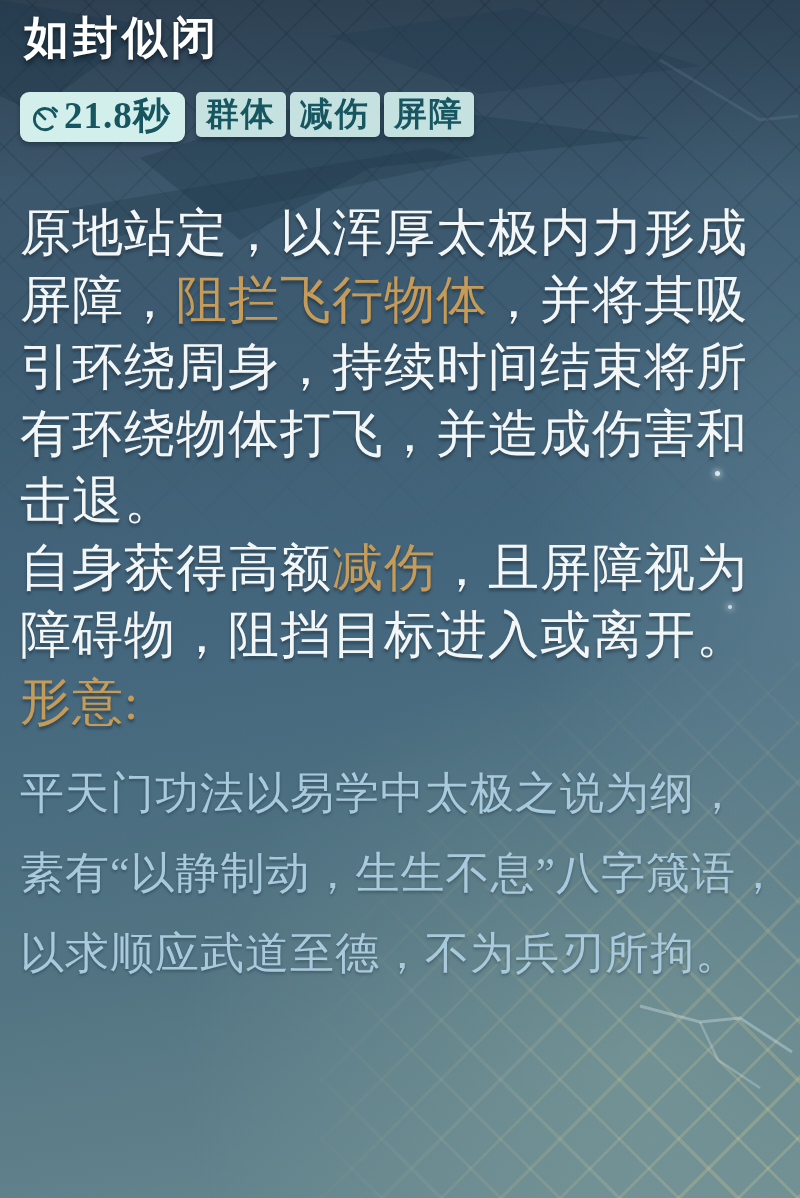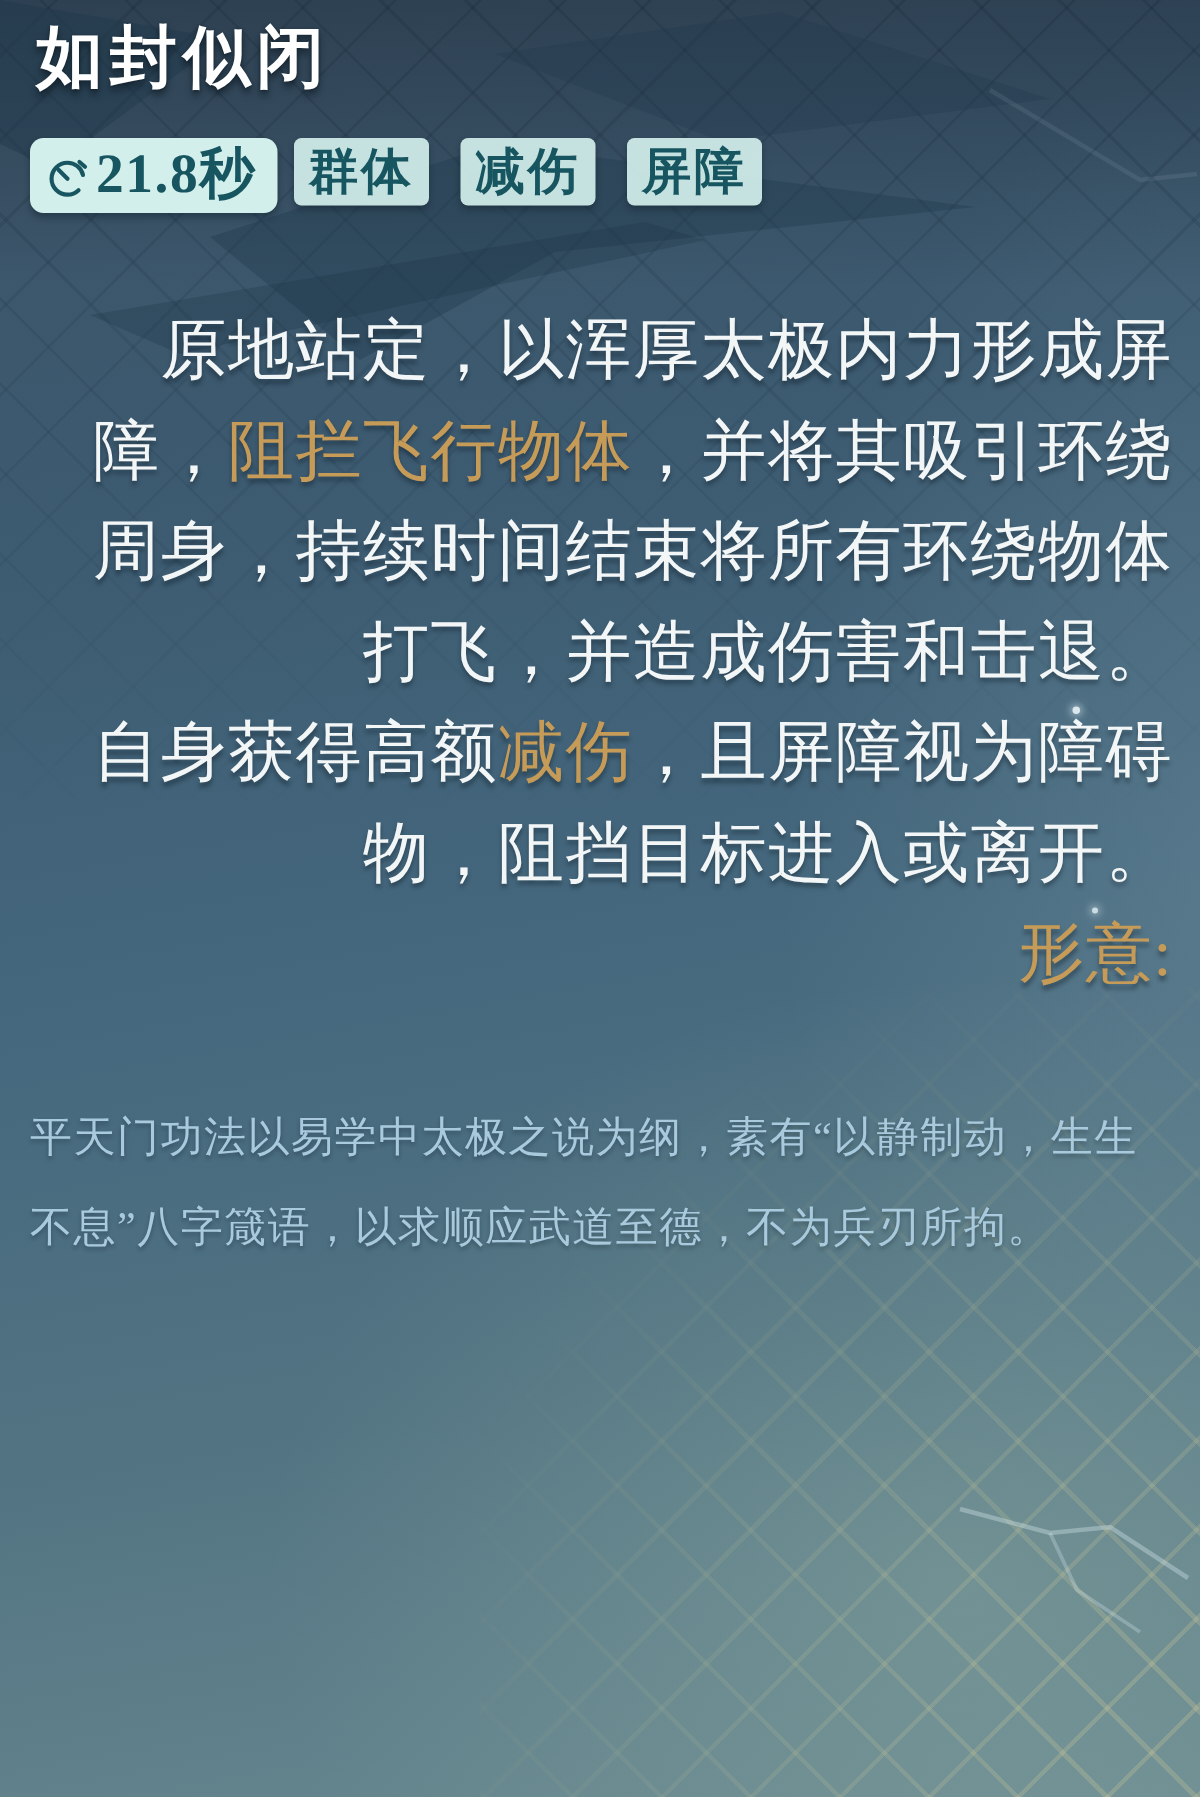--- a/index.html
+++ b/index.html
@@ -49,28 +49,27 @@
     font-weight:bold;border-radius:7px;
     box-shadow:0 3px 4px rgba(10,25,35,.35);
   }
   .badge.timer{padding:0 14px 0 8px;font-size:37px;letter-spacing:1px;border-radius:9px;}
   .badge.timer .num{transform:translateY(-1px);}
   .badge.tag{width:90px;font-size:33px;letter-spacing:2px;border-radius:5px;background:rgba(211,239,236,.92);}
   .timer-svg{width:34px;height:34px;margin-right:2px;}
 
   .desc{
     position:absolute;left:20px;top:200px;width:762px;
-    font-size:44px;line-height:67px;color:#f3f6f6;letter-spacing:1px;
+    font-size:51px;line-height:67px;color:#f3f6f6;letter-spacing:1px;
     text-shadow:0 3px 3px rgba(10,22,32,.40);
-    text-align:right;
   }
   .desc .hl{color:var(--gold,#c69b58);}
   .lore{
-    position:absolute;left:20px;top:729px;width:762px;
-    font-size:28px;line-height:60px;color:var(--lore,#a9cadd);letter-spacing:1px;
+    position:absolute;left:20px;top:754px;width:762px;
+    font-size:44px;line-height:80px;color:var(--lore,#a9cadd);letter-spacing:1px;
     text-shadow:0 2px 3px rgba(10,22,32,.30);
   }
   .para{margin:0;}
 </style>
 </head>
 <body>
 
 <div class="screen" style="--gold: #c69b58; --badge-bg: #d3efec; --badge-text: #175660; --lore: #a9cadd;">
 
   <div class="lattice-top"></div>
@@ -98,21 +97,21 @@
 
     <div class="badge-row">
       <div class="badge timer">
         <svg class="timer-svg" viewBox="0 0 32 32">
           <circle cx="16" cy="18" r="10" fill="none" stroke="#175660" stroke-width="2.6" stroke-dasharray="52 11" stroke-dashoffset="-8" stroke-linecap="round"></circle>
           <line x1="16" y1="18" x2="10.5" y2="12.5" stroke="#175660" stroke-width="2.6" stroke-linecap="round"></line>
           <line x1="23.5" y1="7.5" x2="27" y2="10.5" stroke="#175660" stroke-width="2.6" stroke-linecap="round"></line>
         </svg>
         <span class="num">21.8秒</span>
       </div>
-      <div style="display:flex;gap:21px">
+      <div style="display:flex;gap:4px">
           <span class="badge tag">群体</span>
           <span class="badge tag">减伤</span>
           <span class="badge tag">屏障</span>
         </div>
     </div>
 
     <div class="desc">
         <div class="para"><span>原地站定，以浑厚太极内力形成屏障，</span><span class="hl">阻拦飞行物体</span><span>，并将其吸引环绕周身，持续时间结束将所有环绕物体打飞，并造成伤害和击退。</span></div>
         <div class="para"><span>自身获得高额</span><span class="hl">减伤</span><span>，且屏障视为障碍物，阻挡目标进入或离开。</span></div>
         <div class="para"><span class="hl">形意:</span></div>

